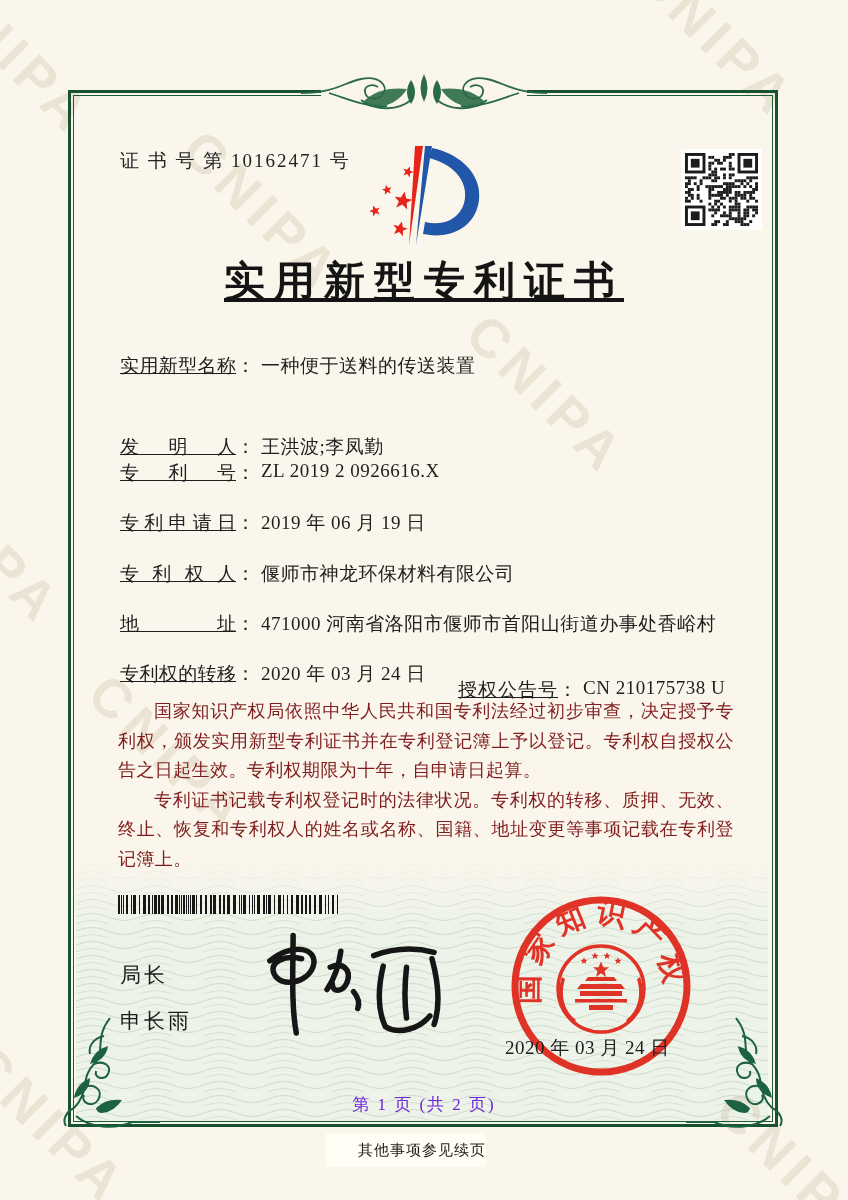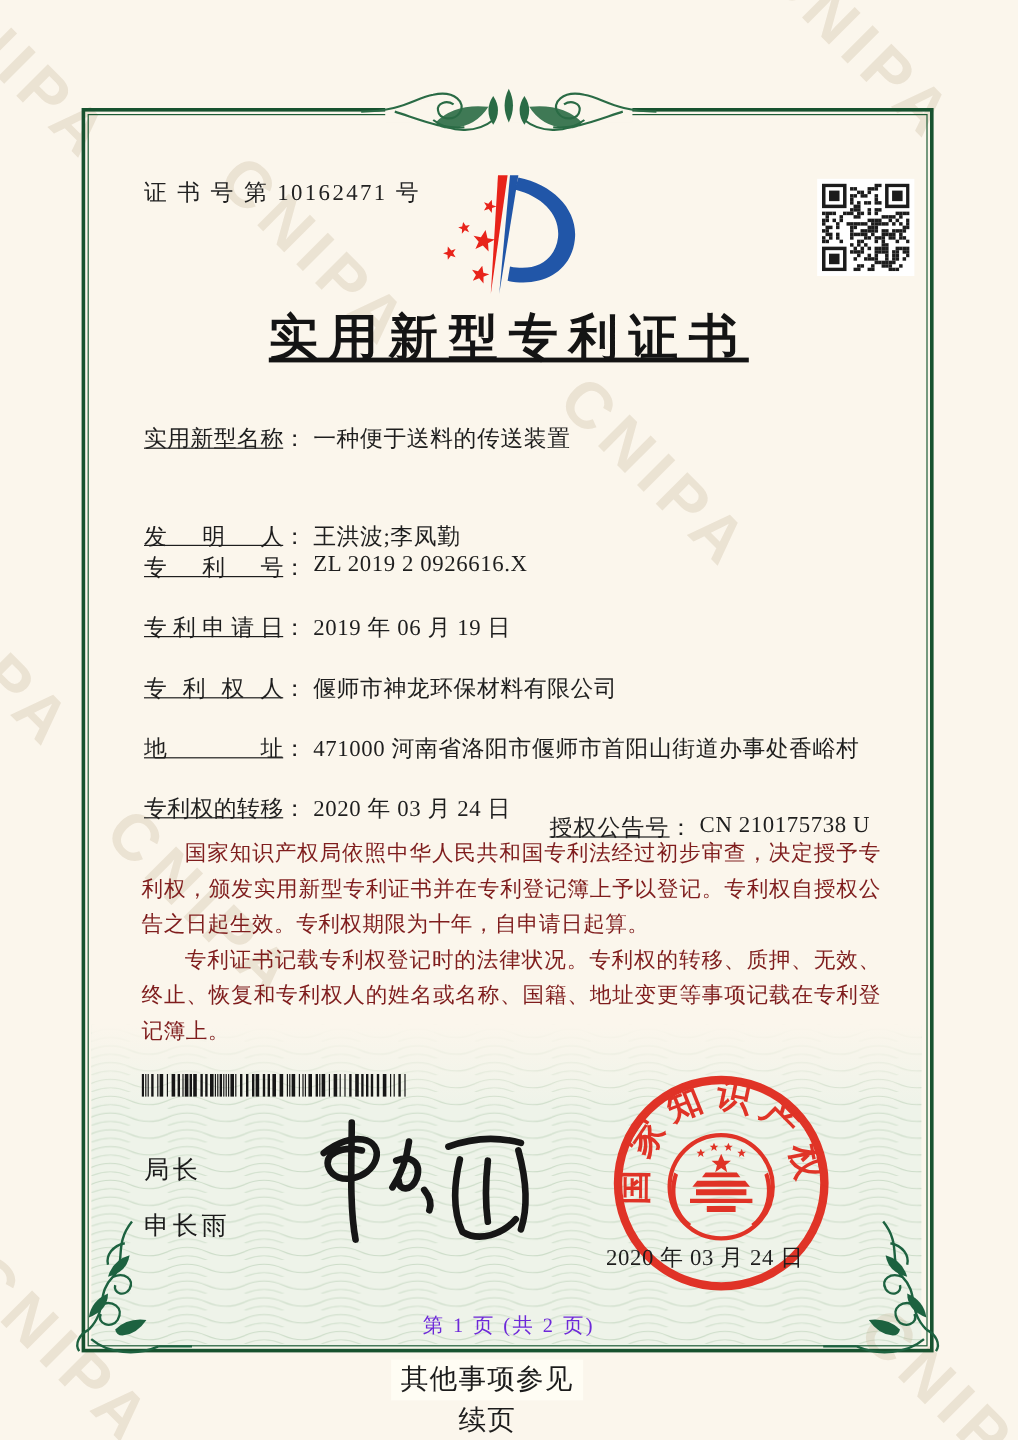--- a/index.html
+++ b/index.html
@@ -79,22 +79,22 @@
   .seal-date{
     left:505px;top:1035px;width:162px;text-align:center;
     font-size:19px;color:#1d1d1d;letter-spacing:0.5px;white-space:nowrap;
   }
 
   .page-num{left:0;right:0;top:1093px;text-align:center;font-size:17px;letter-spacing:2px;color:#6d28d9;}
 
   .cont-box{
     left:326px;top:1133px;width:160px;height:34px;
     background:#fffdf4;
-    text-align:center;line-height:34px;
-    font-size:23px;letter-spacing:1px;color:#1c1c1c;
+    text-align:right;line-height:34px;
+    font-size:15px;letter-spacing:1px;color:#1c1c1c;
   }
 
   .ornament{z-index:5;pointer-events:none;}
 </style>
 </head>
 <body>
 
 <div class="wm" style="left:-35px;top:-38px;">CNIPA</div>
 <div class="wm" style="left:668px;top:-55px;">CNIPA</div>
 <div class="wm" style="left:214px;top:118px;">CNIPA</div>

